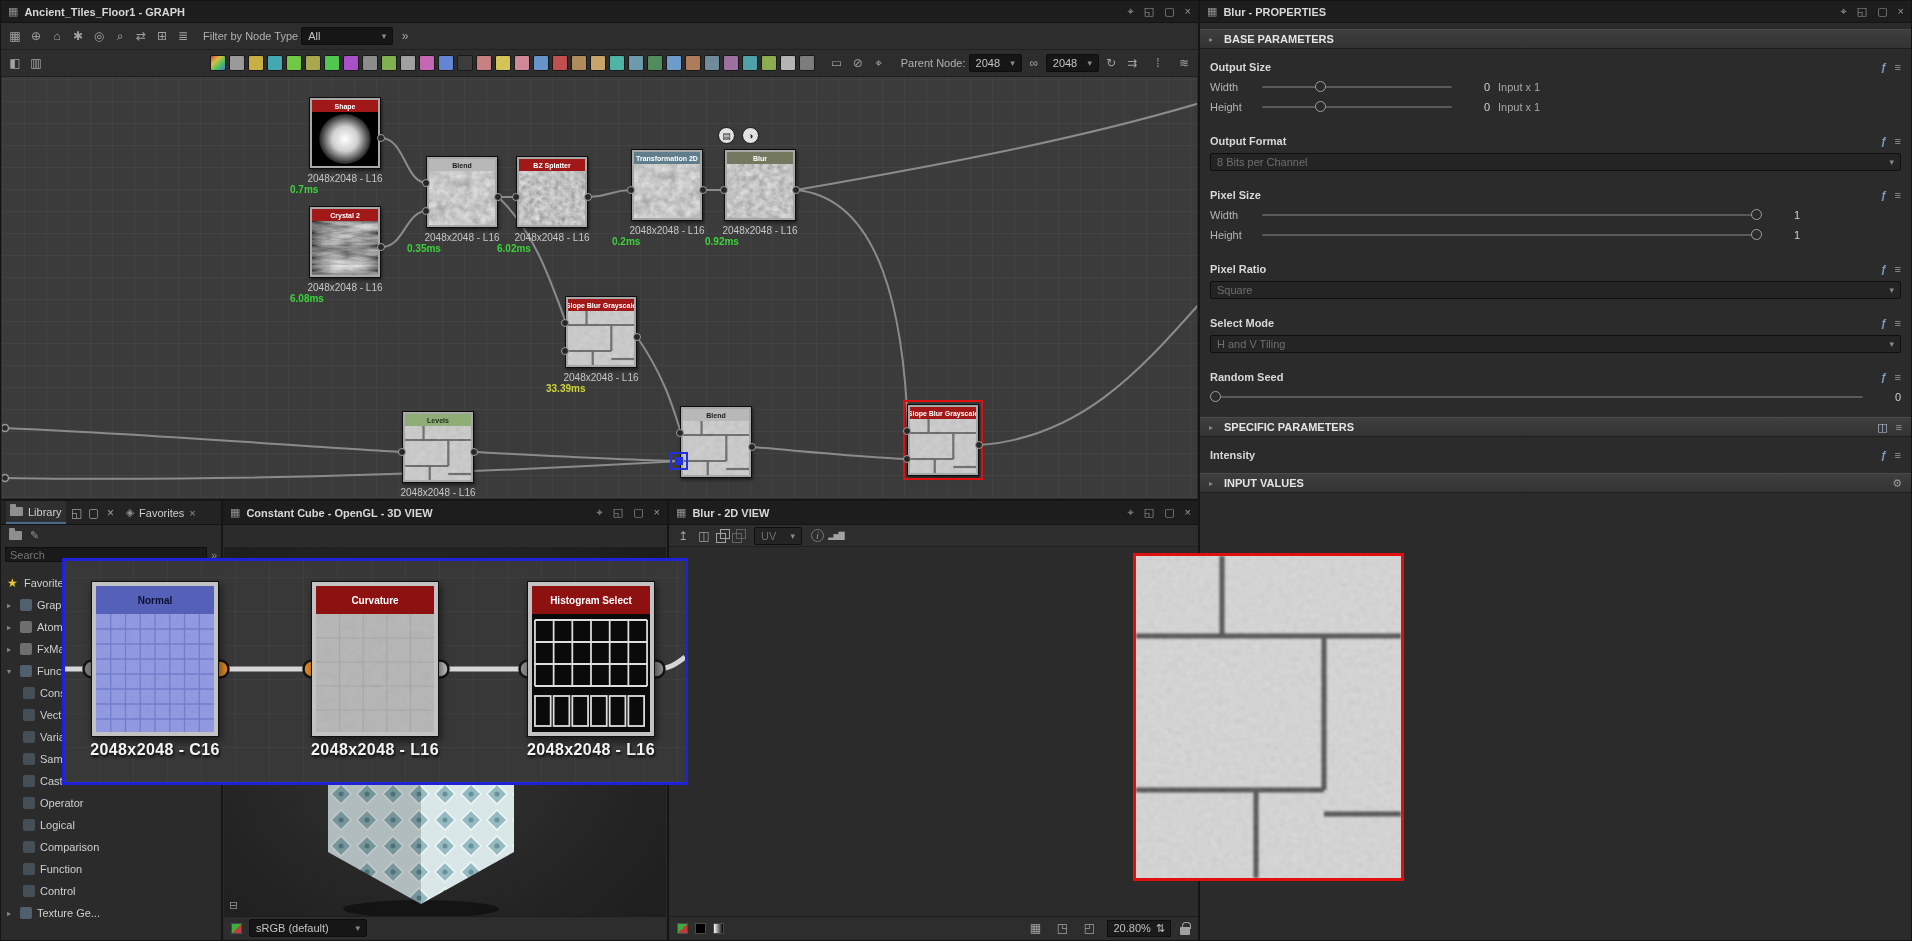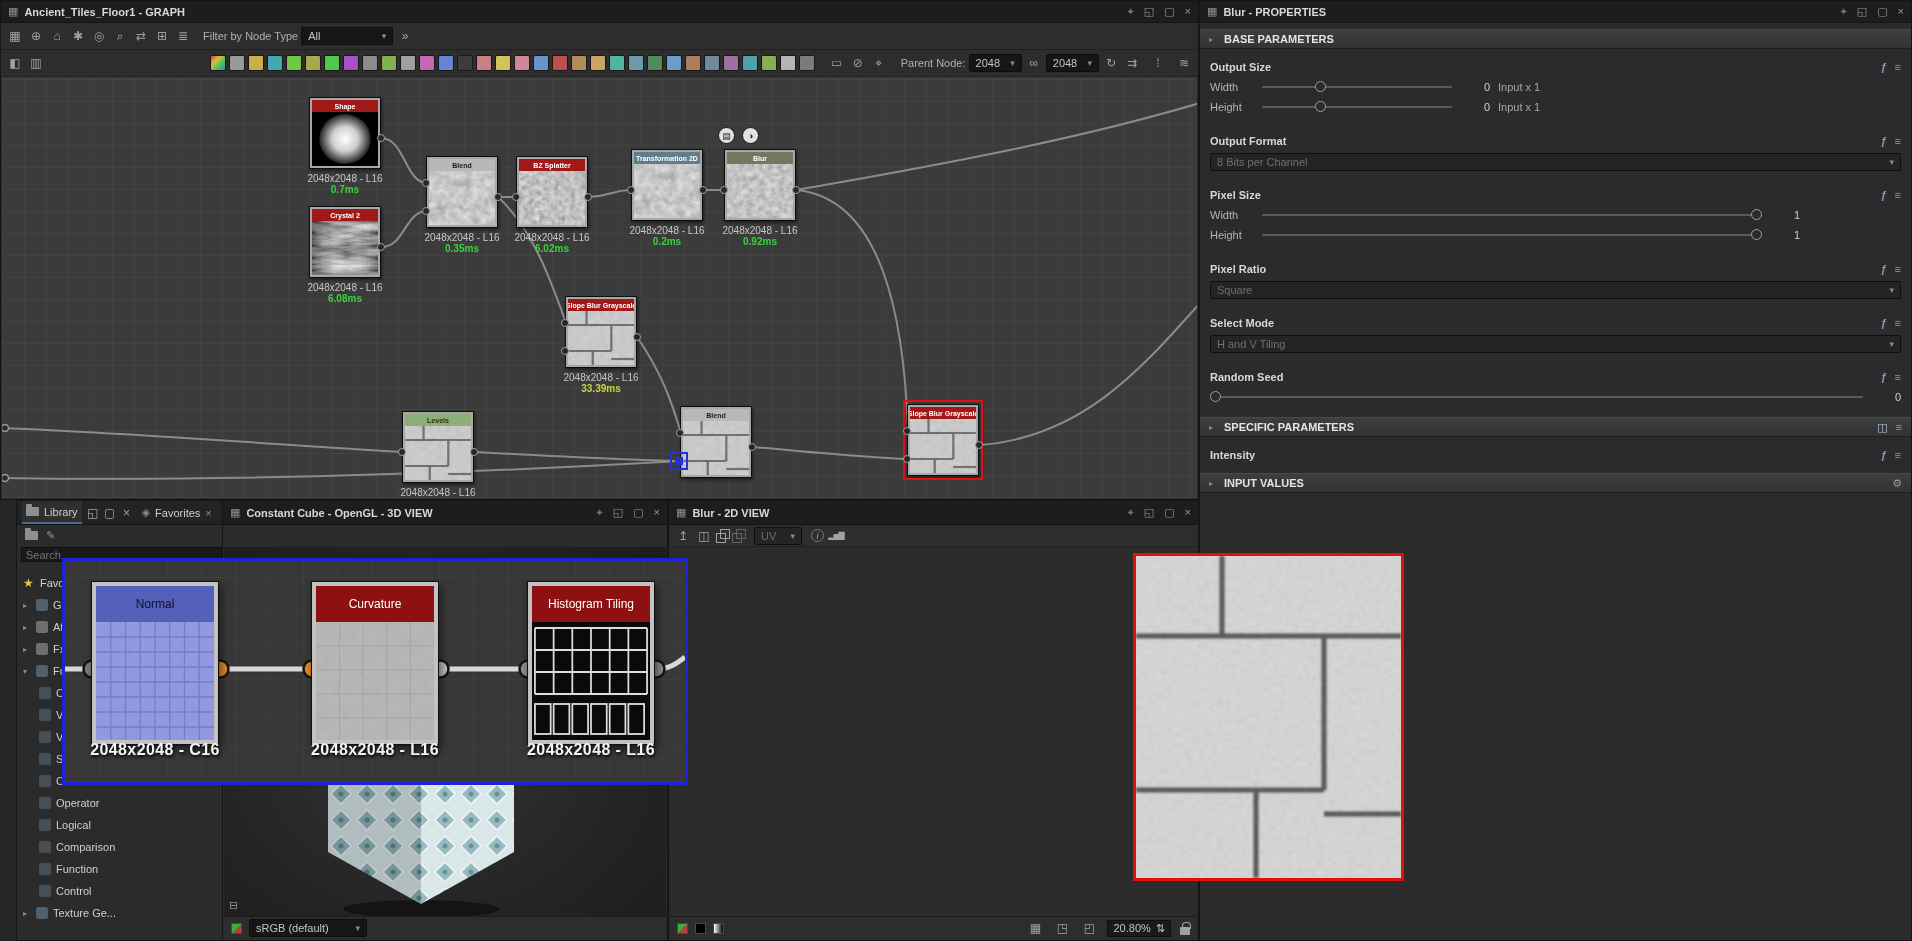--- a/index.html
+++ b/index.html
@@ -27,21 +27,21 @@
   #wires{position:absolute;inset:0;width:100%;height:100%;pointer-events:none}
   #wires path{fill:none;stroke:#8f8f8f;stroke-width:2;opacity:.95}
   .gnode{position:absolute;width:72px;z-index:2}
   .gframe{position:relative;background:#a8a8a8;border:1px solid #0d0d0d;padding:2px;box-shadow:1px 2px 3px rgba(0,0,0,.5)}
   .ghead{height:12px;font-size:7px;font-weight:700;display:flex;align-items:center;justify-content:center;color:#fff;white-space:nowrap;overflow:hidden}
   .gbody{height:54px;position:relative;background:#222;overflow:hidden}
   .gbody svg{position:absolute;inset:0;width:100%;height:100%}
   .gdot{position:absolute;width:8px;height:8px;border-radius:50%;background:#262626;border:1.5px solid #9e9e9e;z-index:3}
   .din1{left:-4px;top:23px}.din2{left:-4px;top:51px}.din{left:-4px;top:37px}.dout{right:-4px;top:37px}
   .glabel{margin-top:4px;width:110px;margin-left:-19px;text-align:center;font-size:10px;color:#c6c6c6;white-space:nowrap}
-  .gtime{width:110px;margin-left:-19px;text-align:center;font-size:10px;font-weight:700;color:#3ad43a}
+  .gtime{width:110px;margin-left:-19px;text-align:left;font-size:10px;font-weight:700;color:#3ad43a}
   .slow{color:#ccd63a}
   .sel .gframe{outline:2px solid #e01010;outline-offset:2px}
   .badge{position:absolute;width:17px;height:17px;border-radius:50%;background:#e2e2e2;border:1px solid #161616;display:flex;align-items:center;justify-content:center;font-size:9px;color:#222;z-index:4}
   #blend-marker{position:absolute;left:668px;top:375px;width:18px;height:18px;border:2px solid #2230dd;z-index:6}
   #blend-marker div{position:absolute;left:3px;top:3px;width:8px;height:8px;background:#2230dd}
   
   .tabbar{height:24px;background:#232323;display:flex;align-items:center;gap:5px;padding:0 5px;border-bottom:1px solid #141414}
   .tab{display:flex;align-items:center;gap:5px;height:100%;padding:0 4px;color:#cfcfcf}
   .tab.active{background:#2f2f2f;border-bottom:2px solid #4a6c8c}
   .fold{width:13px;height:9px;background:#8f8f8f;border-radius:1px;position:relative;flex:none}
@@ -90,21 +90,21 @@
   .pic.fx{color:#7d9cc0;font-style:italic;font-weight:700}
   .pic.page{color:#b6c6dc}
   .gapfill{flex:1}
   .ddrow{padding:0 10px;margin-top:2px}
   
   #zoverlay{position:absolute;left:62px;top:558px;width:626px;height:227px;border:3px solid #2121d8;background:#383838;z-index:40;
     background-image:repeating-linear-gradient(0deg,rgba(255,255,255,.03) 0 1px,transparent 1px 34px),
                      repeating-linear-gradient(90deg,rgba(255,255,255,.03) 0 1px,transparent 1px 34px)}
   .znode{position:absolute;top:20px;width:128px}
   .zframe{background:#c2c2c2;border:1px solid #101010;padding:4px;box-shadow:2px 4px 8px rgba(0,0,0,.55)}
-  .zhead{height:36px;font-size:12px;font-weight:400;display:flex;align-items:center;justify-content:center;white-space:nowrap}
+  .zhead{height:28px;font-size:10px;font-weight:700;display:flex;align-items:center;justify-content:center;white-space:nowrap}
   .zbody{height:118px;position:relative;overflow:hidden}
   .zbody svg{position:absolute;inset:0;width:100%;height:100%}
   .zlabel{position:absolute;top:180px;width:170px;text-align:center;font-size:16px;font-weight:700;color:#f4f4f4;text-shadow:1px 2px 3px rgba(0,0,0,.9);letter-spacing:.4px;white-space:nowrap}
   #zwires{position:absolute;inset:0;width:100%;height:100%;pointer-events:none}
   #roverlay{position:absolute;left:1133px;top:553px;width:271px;height:328px;border:3px solid #e01010;background:#d6d6d6;z-index:40;overflow:hidden}
 </style>
 </head>
 <body>
 
 <svg width="0" height="0" style="position:absolute">
@@ -418,21 +418,21 @@
         <span class="gdot din2"></span>
         <span class="gdot dout"></span>
       </div>
 
       <div id="blend-marker">
           <div></div>
         </div>
     </div>
   </div>
 
-  <div class="panel" id="p-lib" style="left:16px;top:500px;width:222px;height:441px">
+  <div class="panel" id="p-lib" style="left:0;top:500px;width:222px;height:441px">
     <div class="tabbar">
       <div class="tab active">
         <span class="fold"></span>
         <span>Library</span>
       </div>
       <span class="ic" style="min-width:12px">◱</span>
       <span class="ic" style="min-width:12px">▢</span>
       <span class="ic" style="min-width:12px">×</span>
       <div class="tab">
         <span class="picon">◈</span>
@@ -781,21 +781,21 @@
               <path d="M24,0V118M48,0V118M72,0V118M96,0V118"></path>
             </g>
             <rect width="120" height="118" filter="url(#fN2)" opacity="0.09"></rect>
           </svg>
         </div>
       </div>
     </div>
     <div class="zlabel" style="left:225px">2048x2048 - L16</div>
     <div class="znode" style="left:462px">
       <div class="zframe">
-        <div class="zhead" style="background:#8e1111;color:#fff">Histogram Tiling</div>
+        <div class="zhead" style="background:#8e1111;color:#fff">Histogram Select</div>
         <div class="zbody">
           <svg viewBox="0 0 120 118" preserveAspectRatio="none">
             <rect width="120" height="118" fill="#0a0a0a"></rect>
             <g stroke="#dddddd" stroke-width="1.8" fill="none">
               <path d="M3,6H117M3,28H117M3,50H117M3,72H117"></path>
               <path d="M3,6V72M22,6V72M41,6V72M60,6V72M79,6V72M98,6V72M117,6V72"></path>
               <rect x="3" y="82" width="16" height="30"></rect>
                 <rect x="22" y="82" width="16" height="30"></rect>
               <rect x="41" y="82" width="16" height="30"></rect>
                 <rect x="60" y="82" width="16" height="30"></rect>

